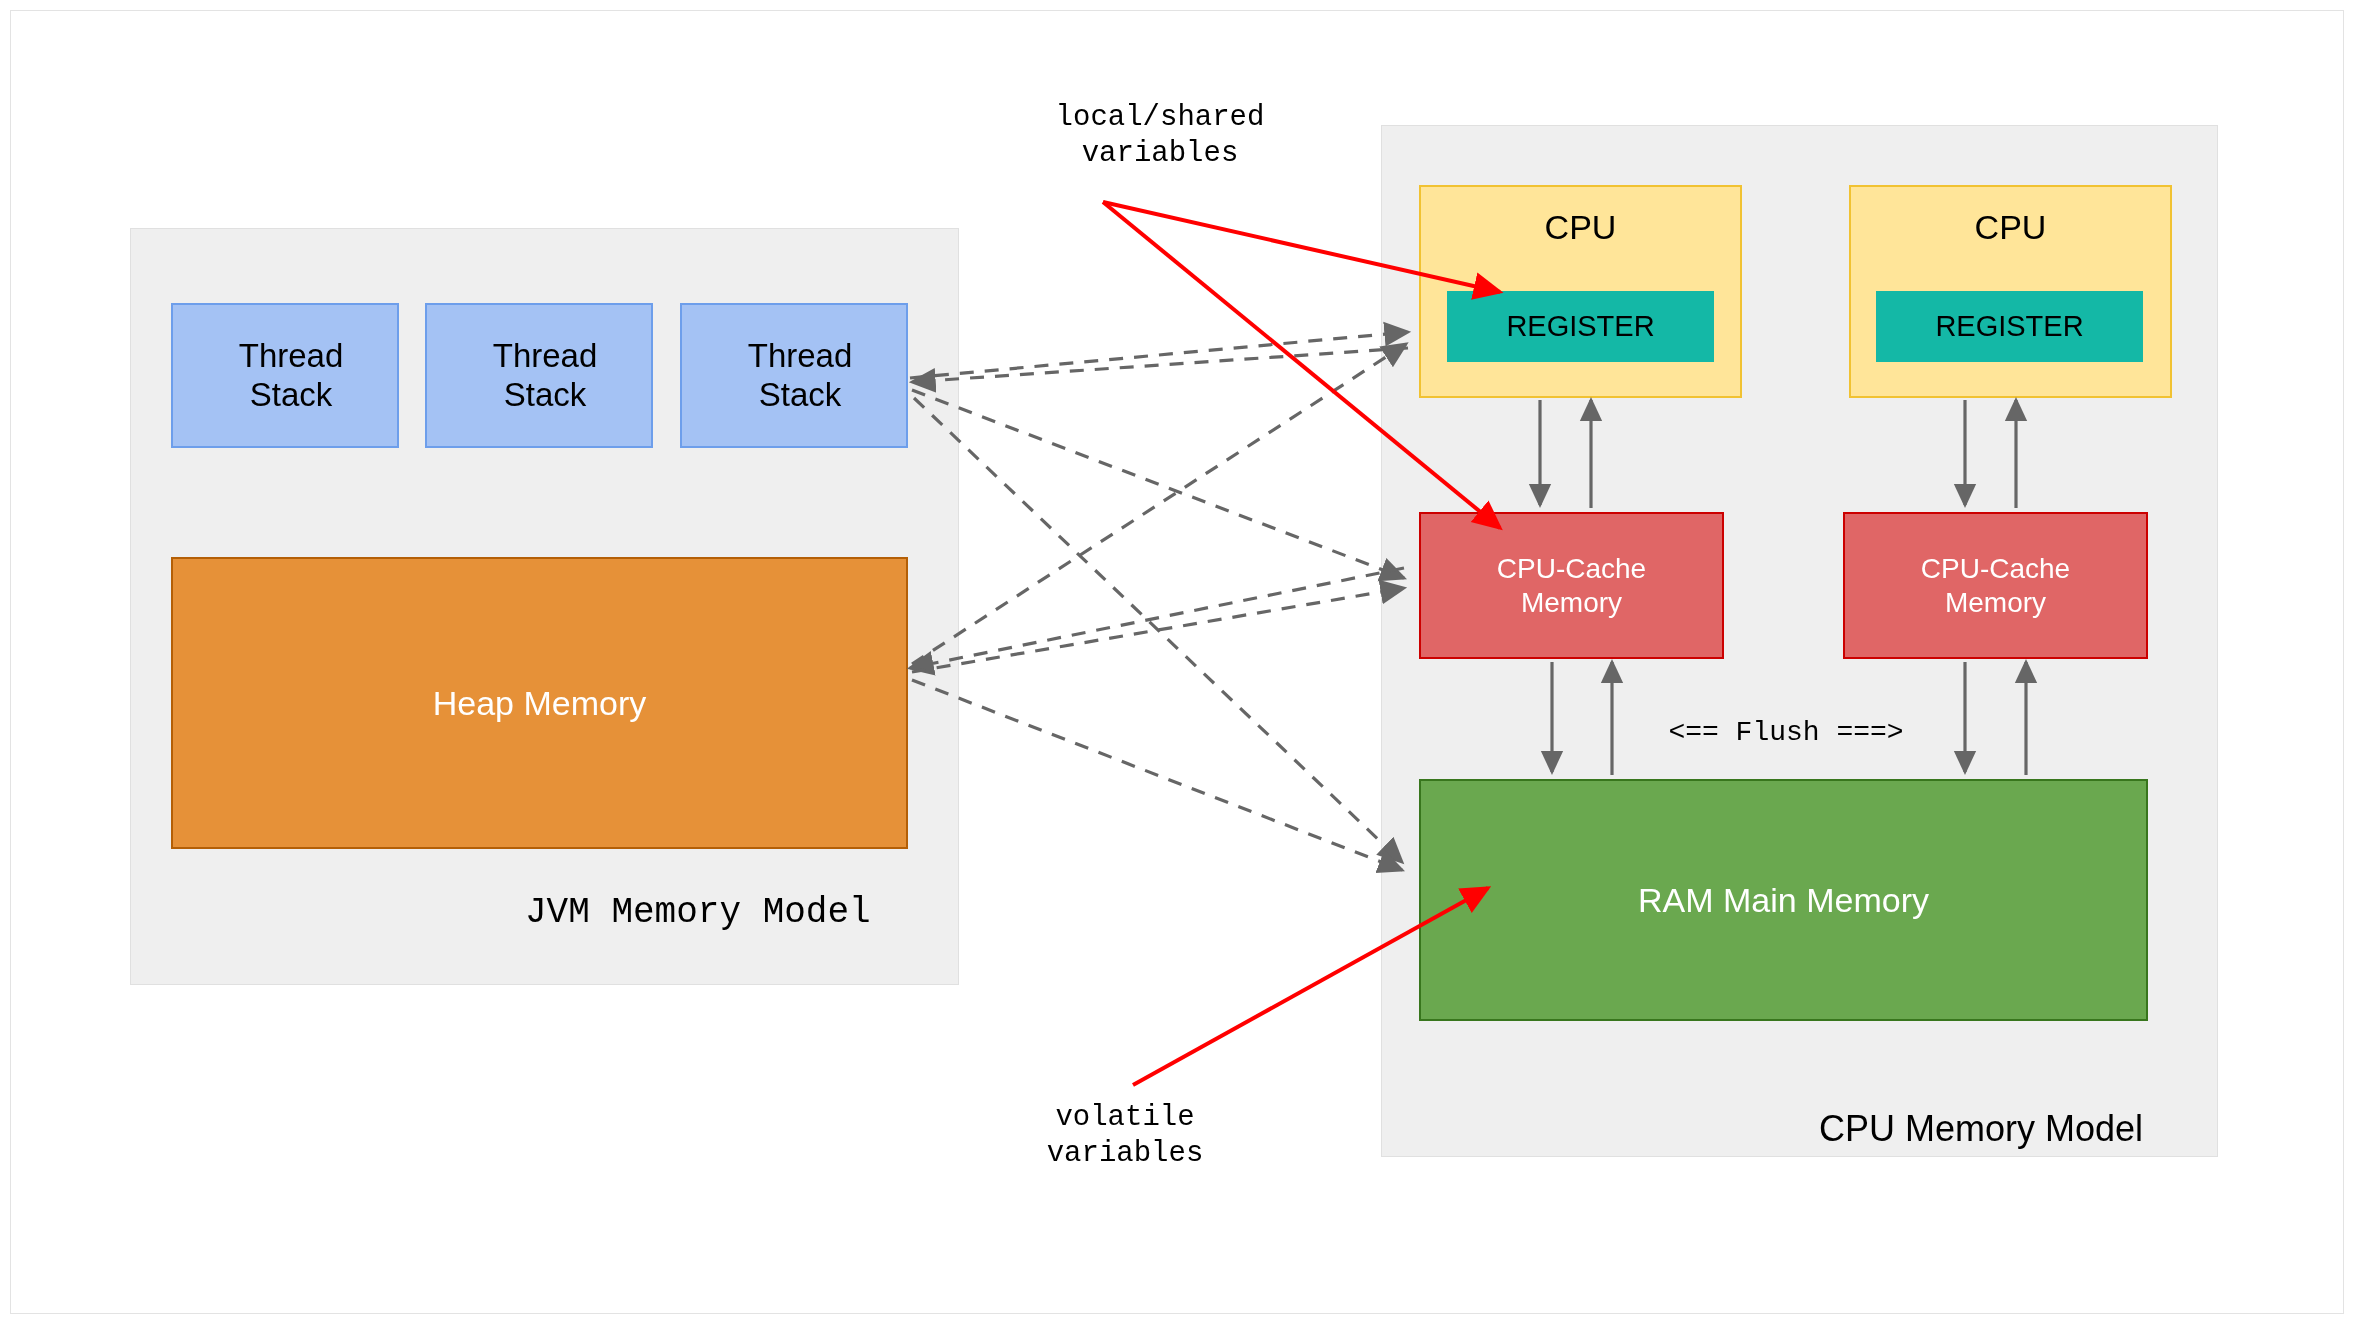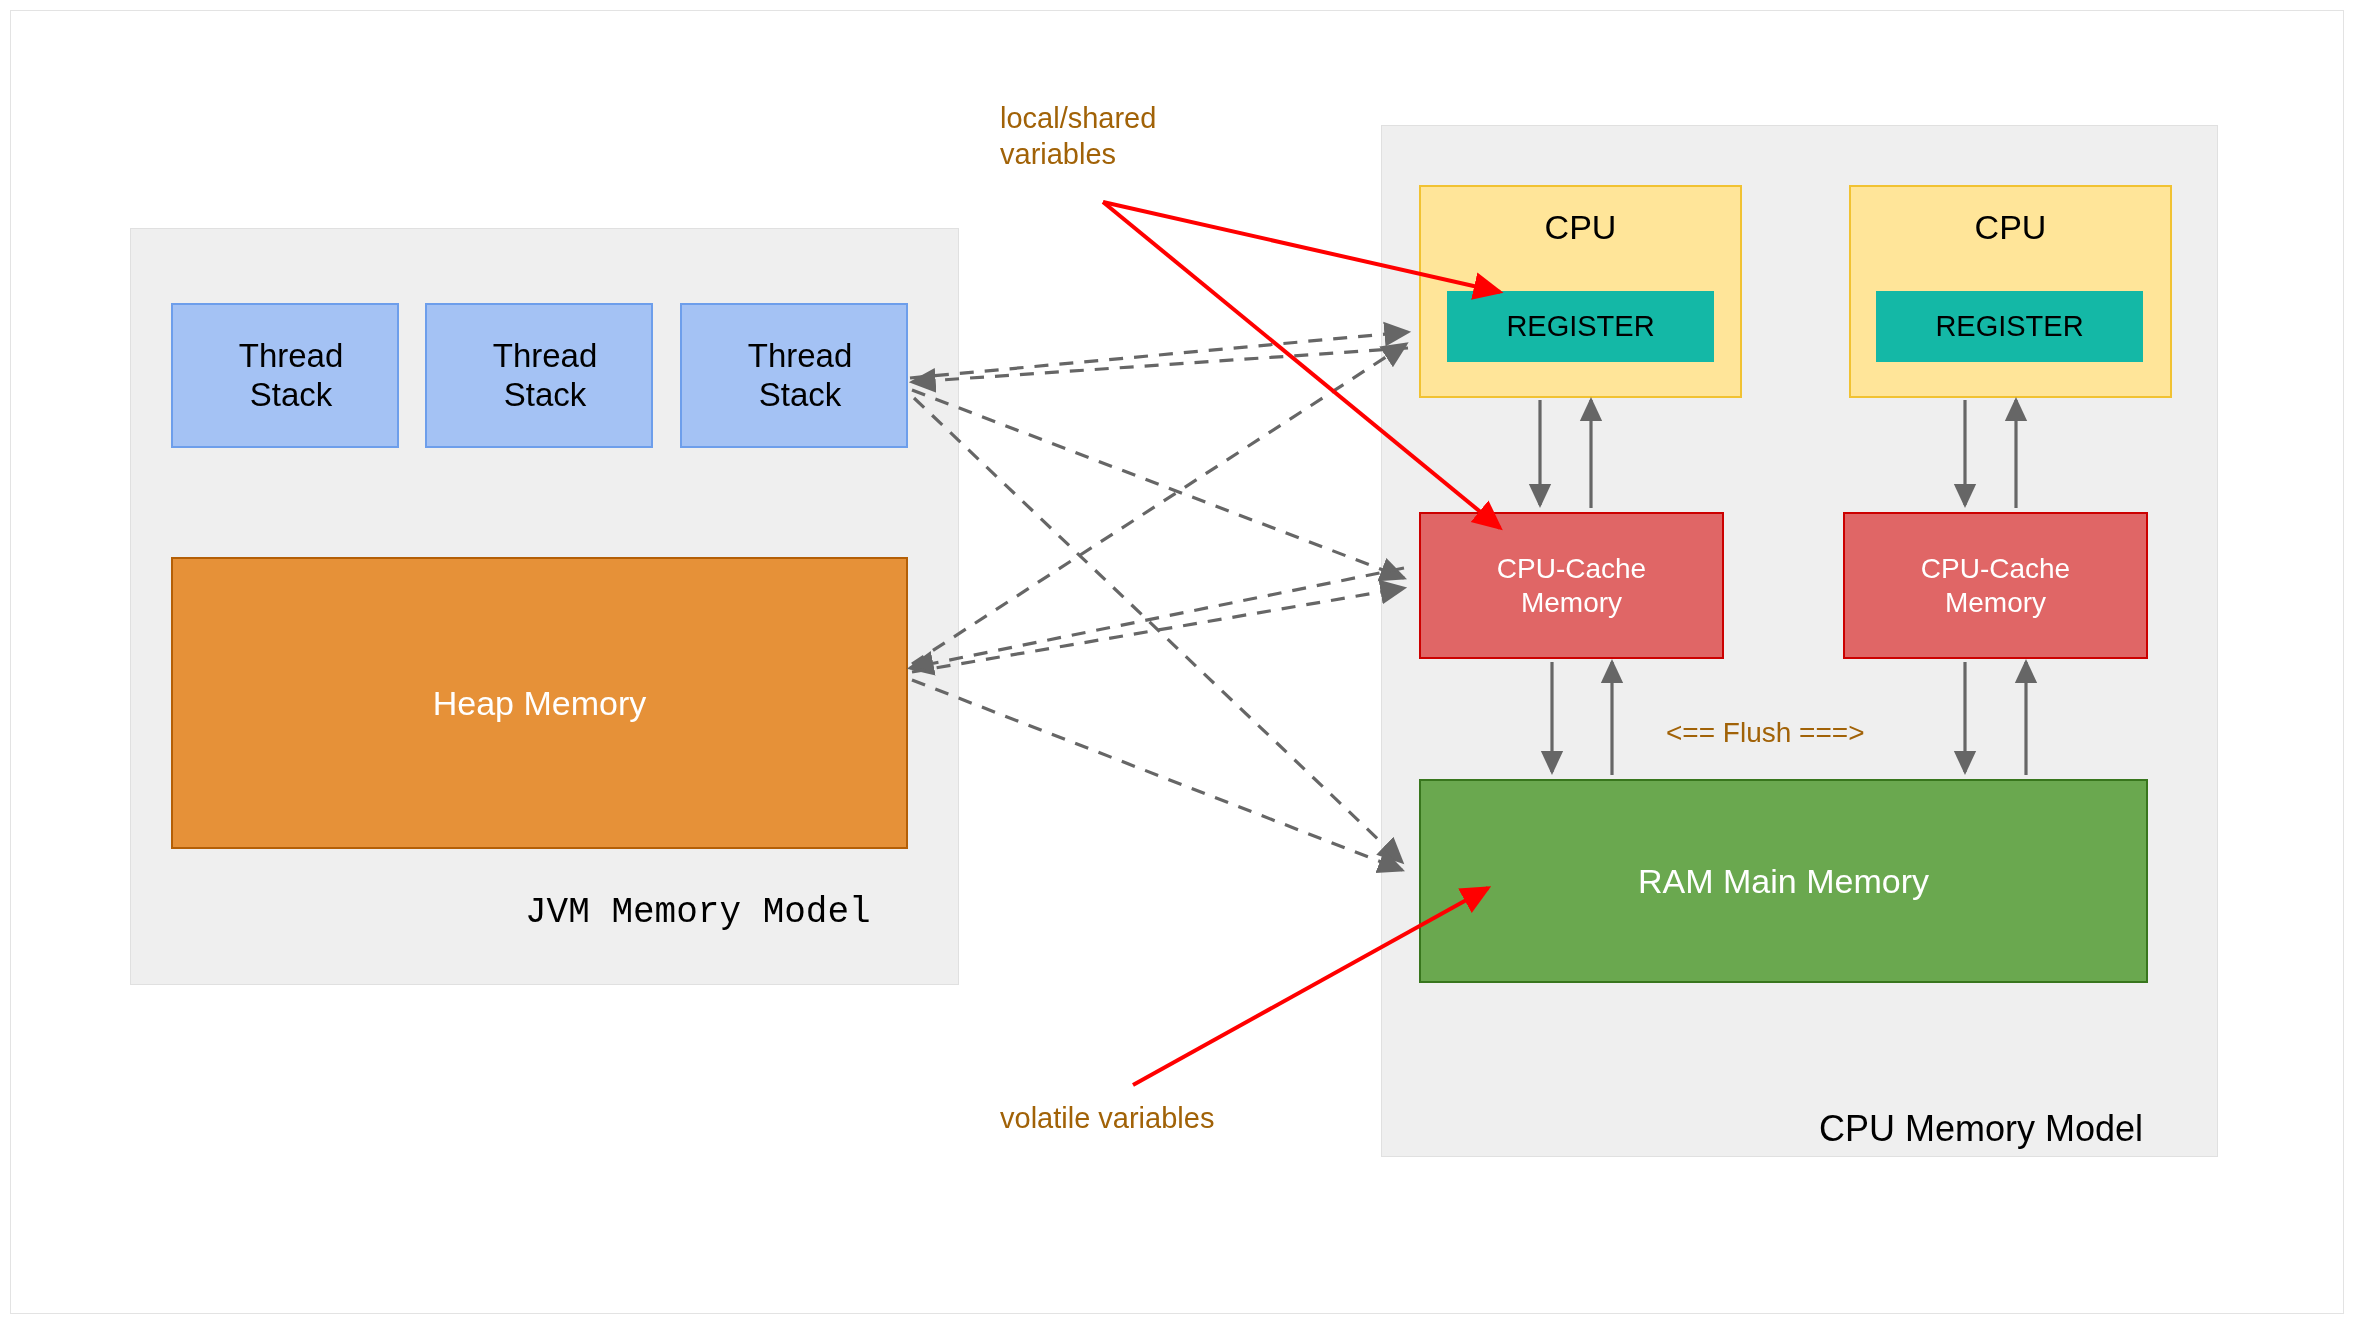--- a/index.html
+++ b/index.html
@@ -89,24 +89,26 @@
   }
   .ram {
     background: #6aa84f;
     border: 2px solid #38761d;
     color: #ffffff;
     font-size: 34px;
   }
 
   .annot {
     position: absolute;
-    color: #a16207;
+    color: #000000;
     font-size: 29px;
+    text-align: center;
     line-height: 1.25;
     white-space: pre-line;
+    font-family: Liberation Mono, monospace;
   }
   .annot.flush { font-size: 28px; white-space: nowrap; }
 
   svg.overlay {
     position: absolute;
     left: 0; top: 0;
     width: 2354px;
     height: 1324px;
     pointer-events: none;
   }
@@ -140,21 +142,21 @@
 
   <div class="node cache" style="left: 1419px; top: 512px; width: 305px; height: 147px; white-space: pre-line;">CPU-Cache
 Memory</div>
 
   <div class="node cpu" style="left:1849px; top:185px; width:323px; height:213px;">CPU</div>
   <div class="register" style="left:1876px; top:291px; width:267px; height:71px;">REGISTER</div>
 
   <div class="node cache" style="left: 1843px; top: 512px; width: 305px; height: 147px; white-space: pre-line;">CPU-Cache
 Memory</div>
 
-  <div class="node ram" style="left:1419px; top:779px; width:729px; height:204px;text-align:right;">RAM Main Memory</div>
+  <div class="node ram" style="left:1419px; top:779px; width:729px; height:242px;text-align:right;">RAM Main Memory</div>
 
   <div class="panel-title" style="left:1771px; top:1108px;margin-left:48px;">CPU Memory Model</div>
 
   <div class="annot" style="left: 1000px; top: 100px; width: 320px; white-space: pre-line;">local/shared
 variables</div>
 
   <div class="annot flush" style="left:1666px; top:715px; width:240px;">&lt;== Flush ===&gt;</div>
 
   <div class="annot" style="left:1000px; top:1100px; width:250px;">volatile variables</div>
 

